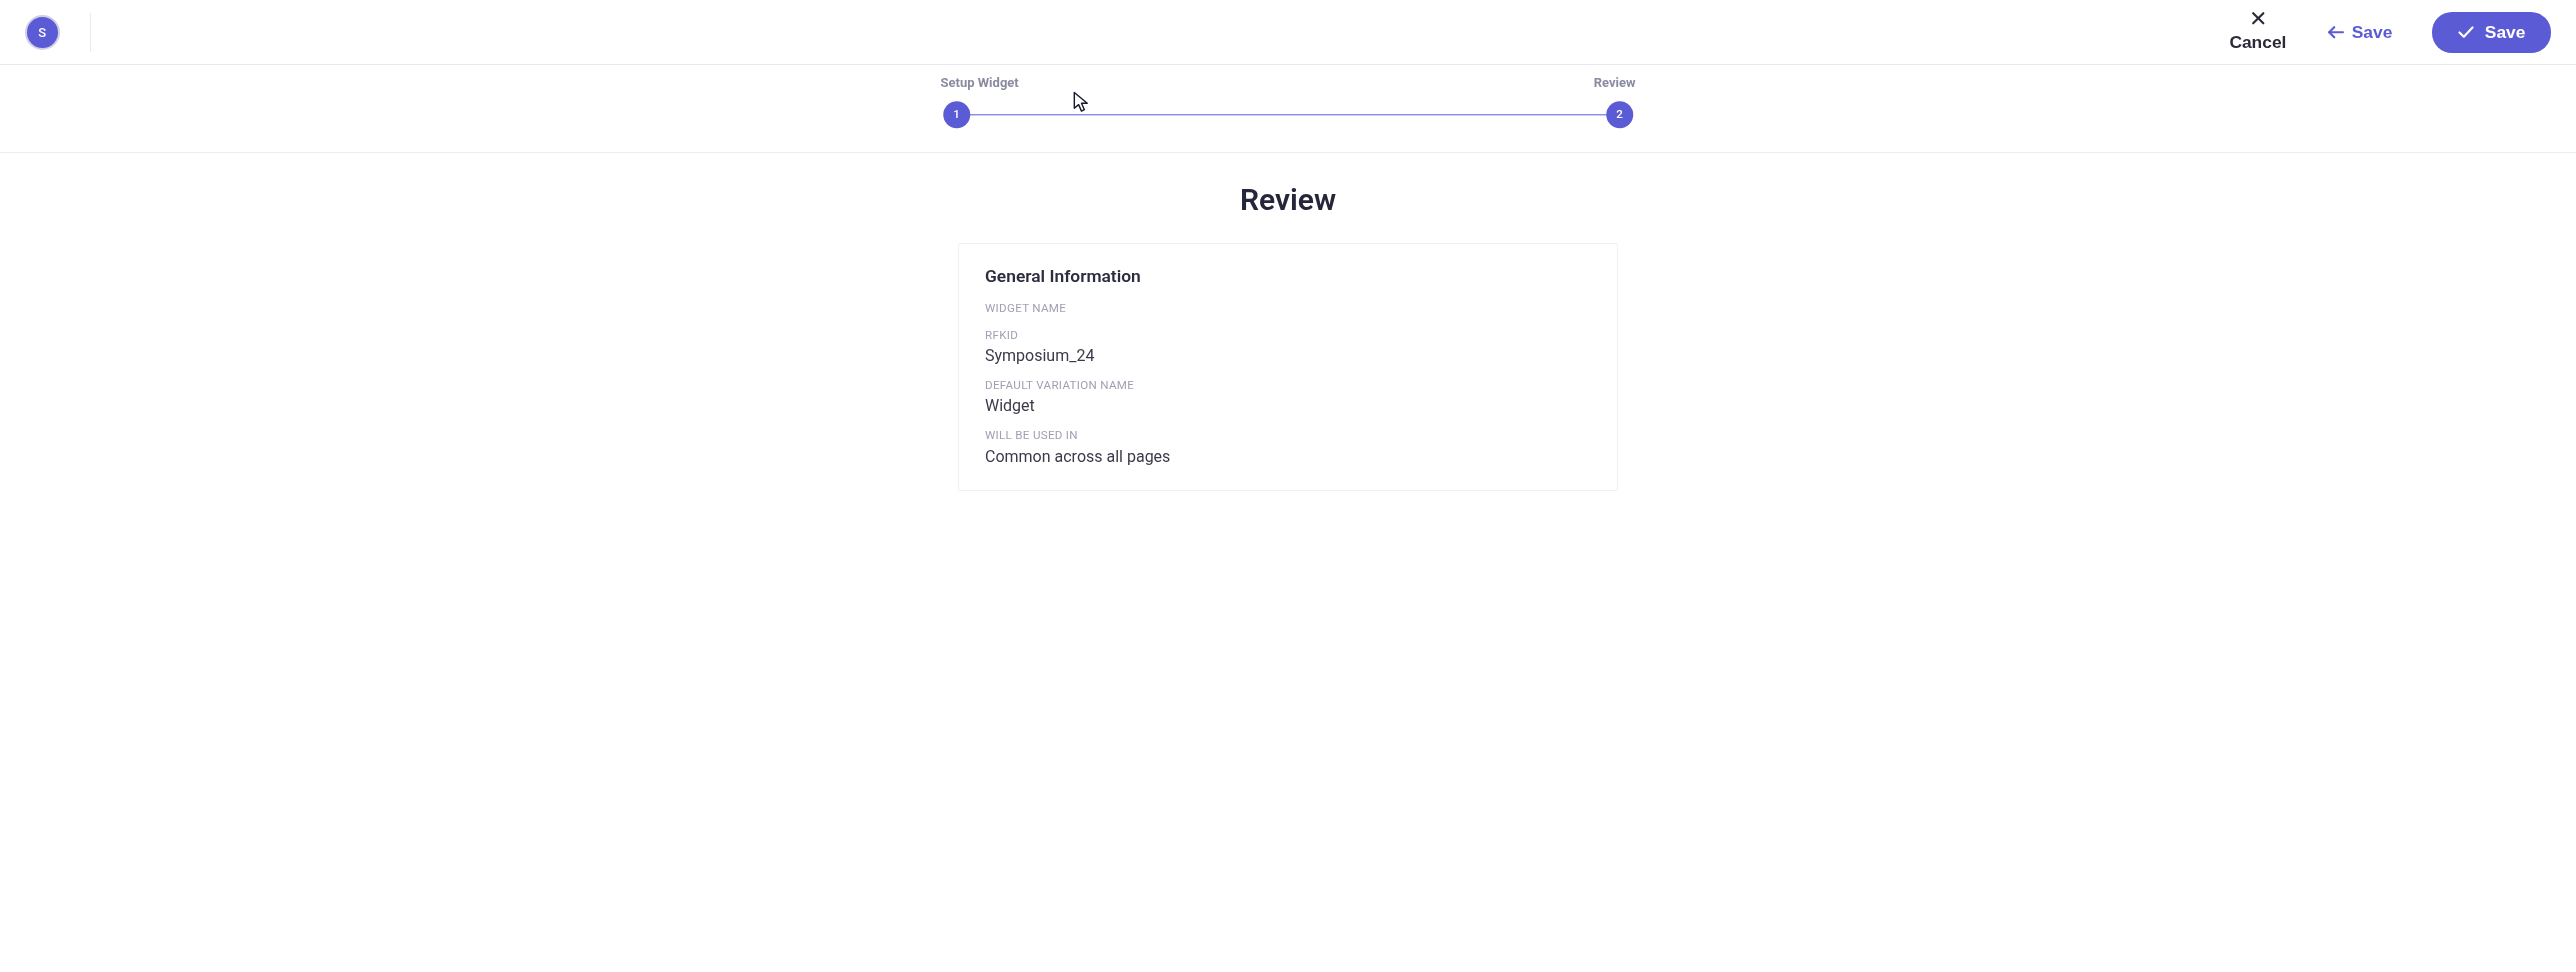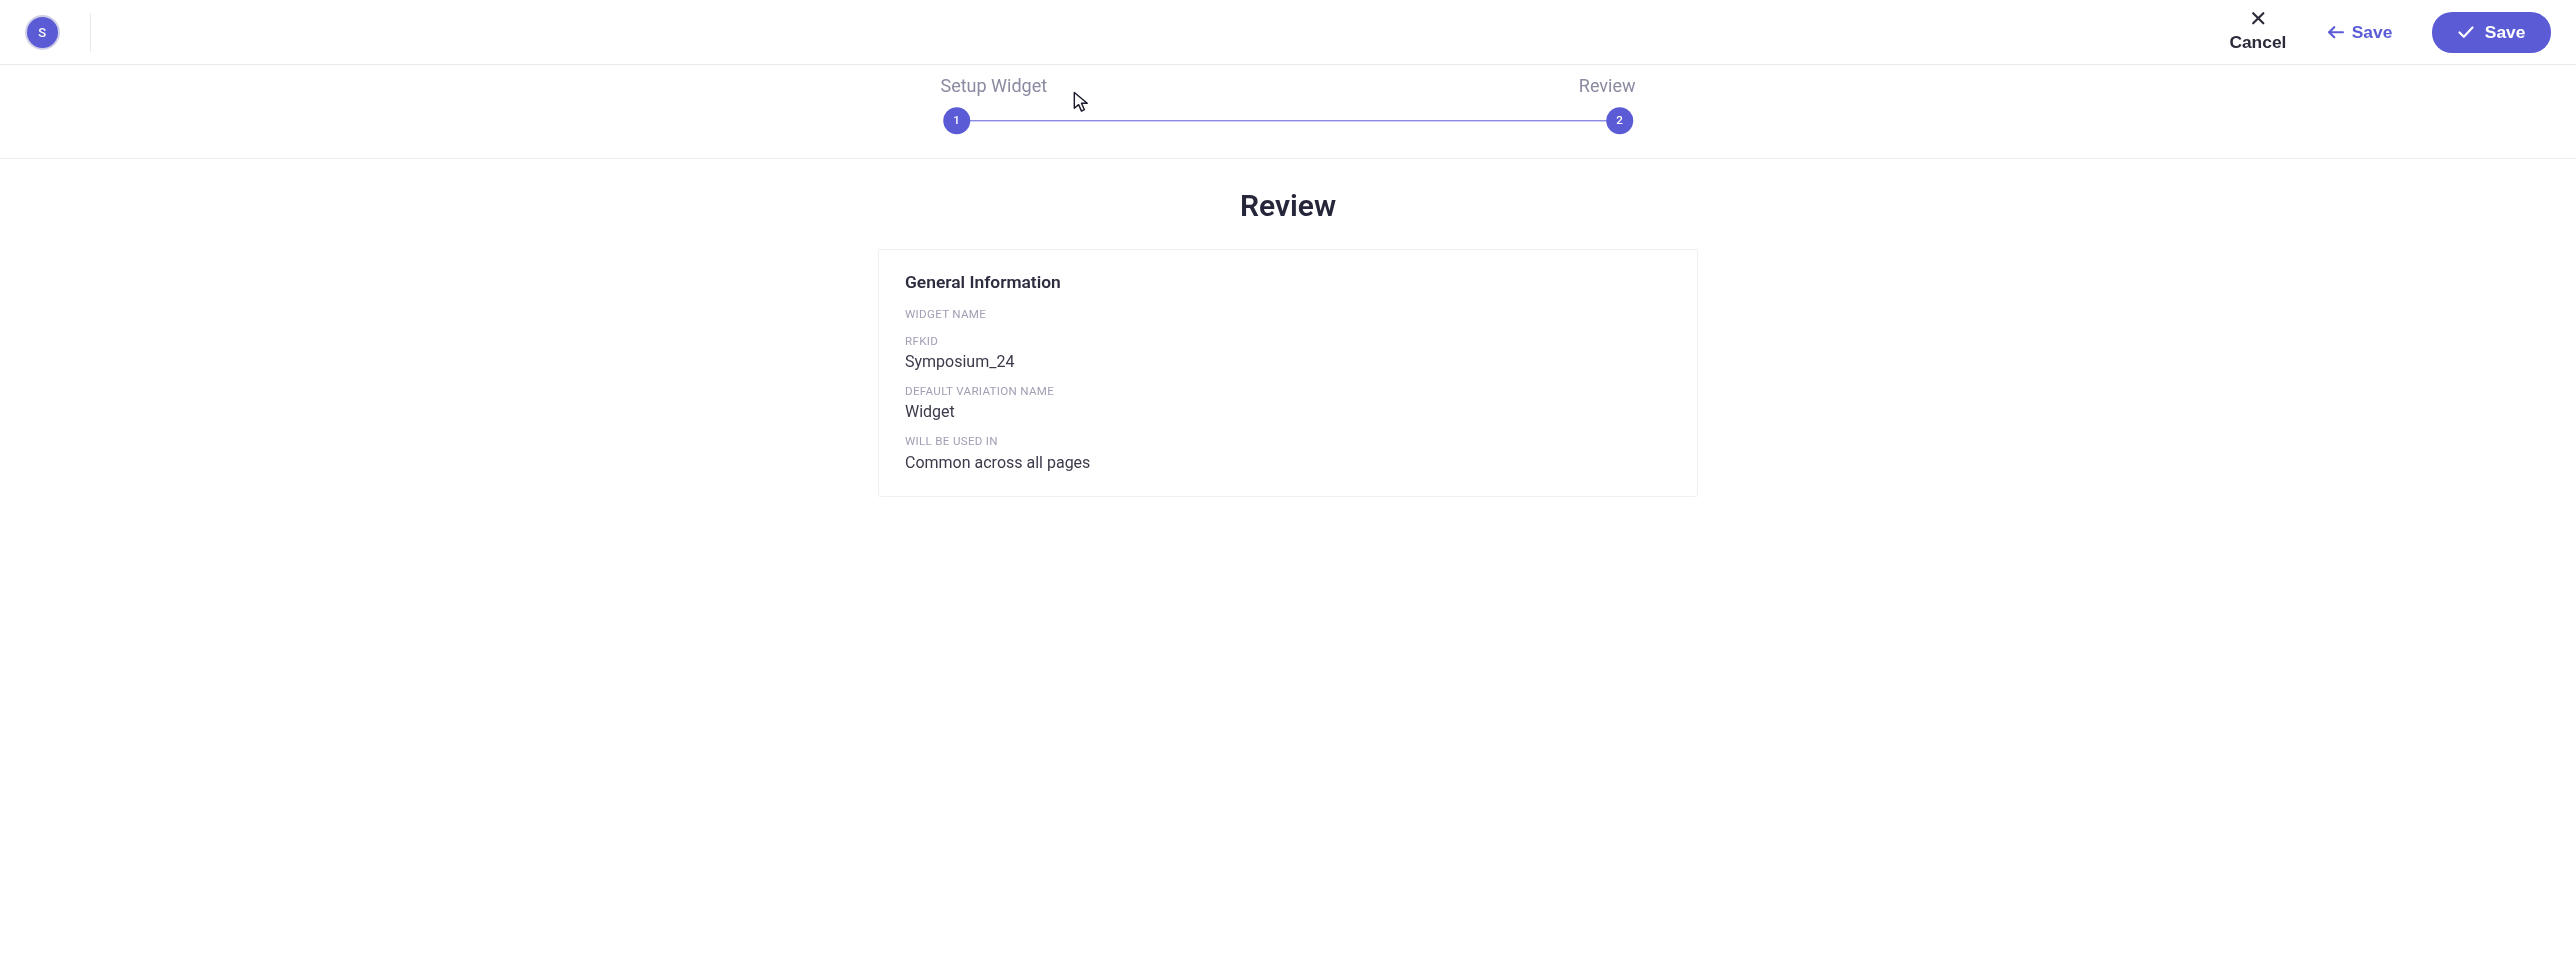--- a/index.html
+++ b/index.html
@@ -97,23 +97,23 @@
       margin: 0 auto;
       position: relative;
       padding-bottom: 17.4px;
     }
     .step-labels {
       display: flex;
       justify-content: space-between;
       padding: 0 0 5.8px 0;
     }
     .step-label {
-      font-size: 18px;
+      font-size: 13px;
       color: #8a8aa1;
-      font-weight: 400;
+      font-weight: 700;
     }
     .step-track {
       position: relative;
       height: 29px;
       margin-top: 4.3px;
     }
     .step-line {
       position: absolute;
       top: 50%;
       left: 16px;
@@ -141,21 +141,21 @@
     .step-node.two { left: calc(100% - 16px); }
 
     .page-heading {
       text-align: center;
       font-size: 30px;
       font-weight: 600;
       color: #26263a;
       margin: 29px 0 26px 0;
     }
     .card {
-      width: 820px;
+      width: 660px;
       max-width: 64%;
       margin: 0 auto 29px auto;
       border: 0.7px solid #efeff5;
       border-radius: 2.2px;
       padding: 22px 26px 24.6px 26px;
       background: #ffffff;
     }
     .card-title {
       font-size: 17.4px;
       font-weight: 600;

